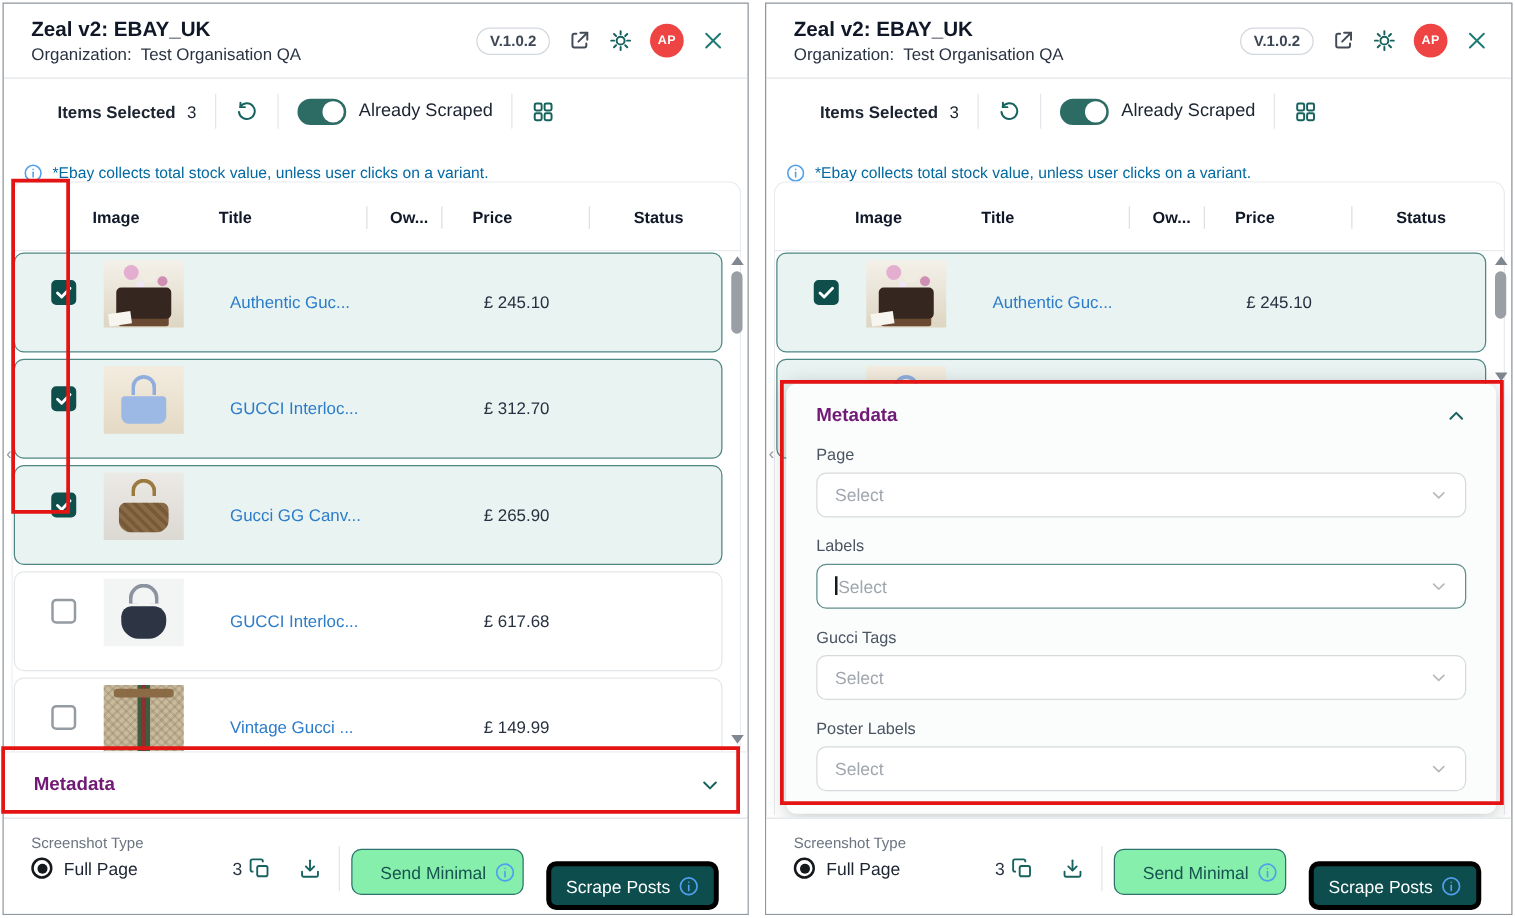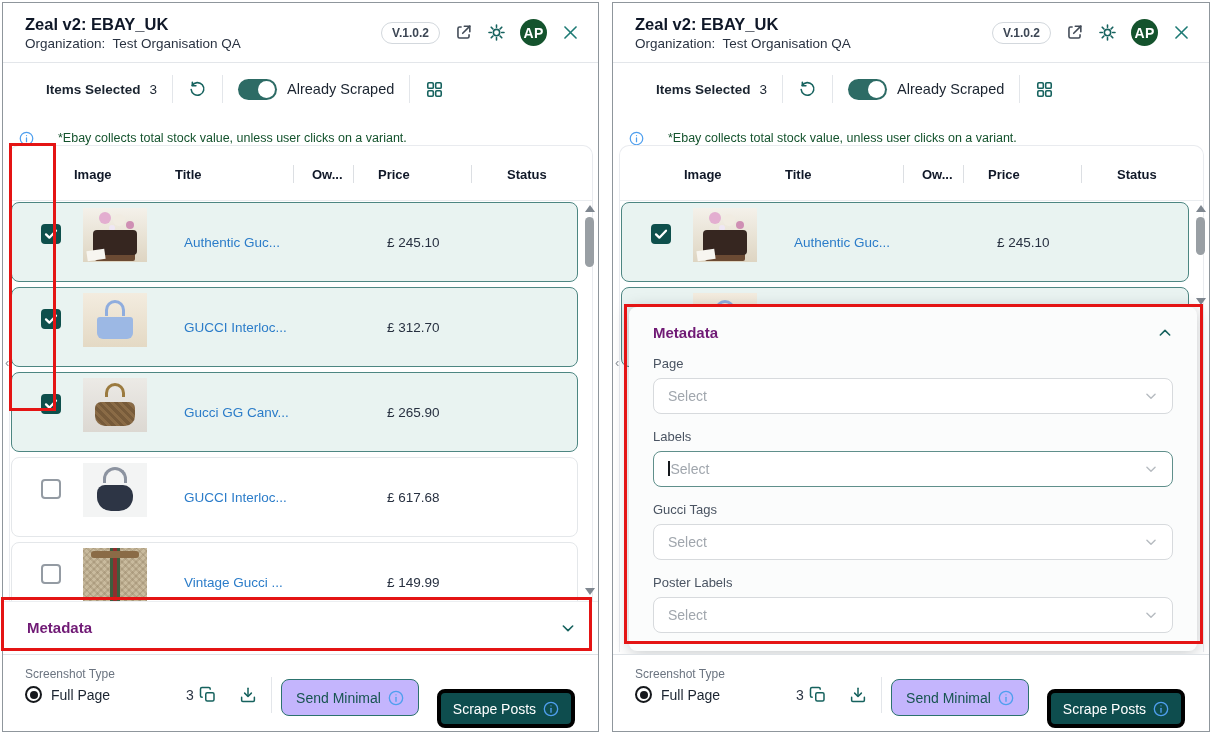--- a/index.html
+++ b/index.html
@@ -12,40 +12,40 @@
 
   
   .p-header { position:absolute; top:0; left:0; right:0; height:60px; border-bottom:1px solid #e3e6ea;
               display:flex; align-items:center; justify-content:space-between; padding:0 18px 0 22px; }
   .ph-title { font-size:16.5px; font-weight:bold; color:#101828; line-height:1.25; }
   .ph-org   { font-size:13.5px; color:#2a3342; margin-top:2px; }
   .ph-right { display:flex; align-items:center; gap:14px; }
   .version-pill { border:1px solid #d3d8dd; border-radius:12px; padding:3px 10px; font-size:12px; font-weight:bold; color:#3c4654; }
   .hicon { width:19px; height:19px; display:inline-flex; }
   .hicon svg { width:100%; height:100%; }
-  .avatar { width:27px; height:27px; border-radius:50%; background:#14532d; color:#fff; font-size:14px; font-weight:bold;
+  .avatar { width:27px; height:27px; border-radius:50%; background:#ef4444; color:#fff; font-size:10px; font-weight:bold;
             display:flex; align-items:center; justify-content:center; letter-spacing:.3px; }
 
   
   .p-toolbar { position:absolute; top:62px; left:0; right:0; height:48px; display:flex; align-items:center; padding-left:43px; gap:15px; }
   .tb-sel { font-size:13.5px; font-weight:bold; color:#1b2430; }
   .tb-sel span.cnt { font-weight:normal; margin-left:9px; }
   .vdiv { width:1px; height:28px; background:#e3e6ea; }
   .tico { width:19px; height:19px; color:#16625e; display:inline-flex; cursor:pointer; }
   .tico svg { width:100%; height:100%; }
   .toggle-wrap { display:flex; align-items:center; gap:10px; }
   .toggle { position:relative; width:39px; height:21px; border-radius:11px; background:#2d6b65; cursor:pointer; }
   .toggle i { position:absolute; right:2px; top:2px; width:17px; height:17px; border-radius:50%; background:#fff; }
   .toggle-label { font-size:14.5px; color:#1b2430; }
 
   
   .p-notice { position:absolute; top:122px; left:16px; right:10px; height:26px; display:flex; align-items:center; gap:8px; }
   .info-ic { width:15px; height:15px; color:#4f9fee; display:inline-flex; flex:none; }
   .info-ic svg { width:100%; height:100%; }
-  .notice-text { font-size:12.5px; color:#14532d;margin-left:16px; }
+  .notice-text { font-size:12.5px; color:#0369a1; }
 
   
   .table-frame { position:absolute; top:142px; left:6px; right:5px; border:1px solid #e9ebef; border-bottom:none;
                  border-radius:10px 10px 0 0; pointer-events:none; }
   .panel.left  .table-frame { bottom:129px; }
   .panel.right .table-frame { bottom:79px; }
   .p-thead { position:absolute; top:144px; left:0; right:0; height:54px; }
   .p-thead::after { content:""; position:absolute; left:7px; right:6px; bottom:0; height:1px; background:#e9ecef; }
   .th { position:absolute; top:50%; transform:translateY(-50%); font-size:13px; font-weight:bold; color:#101828; white-space:nowrap; }
   .th-cb    { left:29px; }
@@ -140,21 +140,21 @@
   .radio { width:17px; height:17px; border:2px solid #15181c; border-radius:50%; position:relative; }
   .radio i { position:absolute; inset:2.5px; border-radius:50%; background:#15181c; }
   .radio-label { font-size:14px; color:#1b2430; }
   .f-count { position:absolute; left:183px; top:31px; display:flex; align-items:center; gap:5px; font-size:14px; color:#2a3342; }
   .f-count .tico, .f-dl { width:18px; height:18px; color:#16625e; }
   .f-dl { position:absolute; left:236px; top:31px; display:inline-flex; cursor:pointer; }
   .f-dl svg { width:100%; height:100%; }
   .f-div { position:absolute; left:268px; top:22px; width:1px; height:36px; background:#e3e6ea; }
   .btn { position:absolute; display:flex; align-items:center; justify-content:center; gap:7px; font-family:inherit;
          font-size:14px; border-radius:8px; cursor:pointer; }
-  .btn-outline { left:278px; top:24px; width:138px; height:37px; background:#c4b5fd; border:1px solid #2c736e; color:#175450; }
+  .btn-outline { left:278px; top:24px; width:138px; height:37px; background:#86efac; border:1px solid #2c736e; color:#175450;justify-content:flex-end; }
   .btn-solid   { left:434px; top:34px; width:138px; height:39px; background:#0e4d4e; border:4px solid #000000; color:#fff; }
   .btn .info-ic { width:16px; height:16px; }
 
   
   .ann { position:absolute; border:3px solid #e41414; z-index:60; pointer-events:none; }
   .ann-1 { left:9px;   top:143px; width:47px;  height:268px; }
   .ann-2 { left:1px;   top:597px; width:591px; height:54px;  }
   .ann-3 { left:624px; top:304px; width:579px; height:340px; }
 </style>
 </head>

